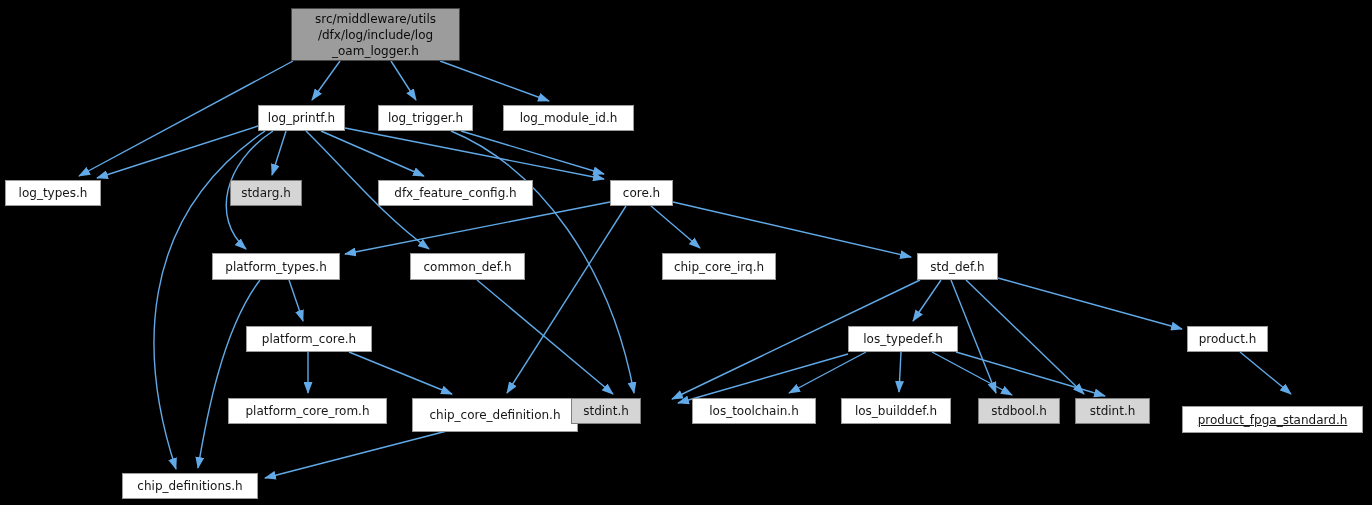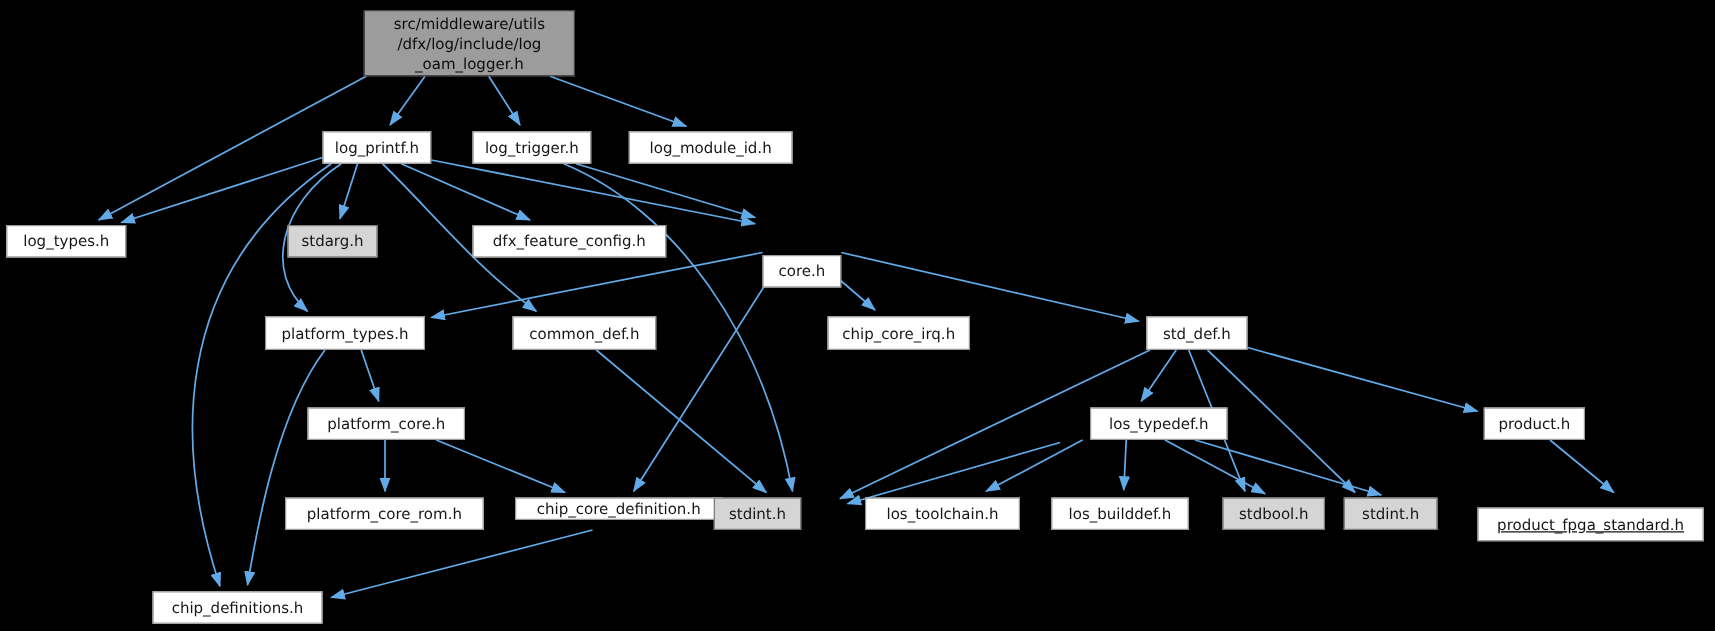--- a/index.html
+++ b/index.html
@@ -92,30 +92,30 @@
   <div id="node-layer">
       <div class="node node--root" style="left: 291px; top: 8px; width: 169px; height: 53px;"><span>src/middleware/utils
 /dfx/log/include/log
 _oam_logger.h</span></div>
       <div class="node" style="left: 258px; top: 105px; width: 87px; height: 26px;"><span>log_printf.h</span></div>
       <div class="node" style="left: 378px; top: 105px; width: 95px; height: 26px;"><span>log_trigger.h</span></div>
       <div class="node" style="left: 503px; top: 105px; width: 131px; height: 26px;"><span>log_module_id.h</span></div>
       <div class="node" style="left: 5px; top: 180px; width: 96px; height: 26px;"><span>log_types.h</span></div>
       <div class="node node--system" style="left: 230px; top: 180px; width: 72px; height: 26px;"><span>stdarg.h</span></div>
       <div class="node" style="left: 378px; top: 180px; width: 155px; height: 26px;"><span>dfx_feature_config.h</span></div>
-      <div class="node" style="left: 610px; top: 180px; width: 63px; height: 26px; margin-top: 24px;"><span>core.h</span></div>
+      <div class="node" style="left: 610px; top: 180px; width: 63px; height: 26px;"><span>core.h</span></div>
       <div class="node" style="left: 212px; top: 253px; width: 128px; height: 27px;"><span>platform_types.h</span></div>
       <div class="node" style="left: 410px; top: 253px; width: 115px; height: 27px;"><span>common_def.h</span></div>
       <div class="node" style="left: 662px; top: 253px; width: 114px; height: 27px;"><span>chip_core_irq.h</span></div>
       <div class="node" style="left: 917px; top: 253px; width: 81px; height: 27px;"><span>std_def.h</span></div>
       <div class="node" style="left: 246px; top: 326px; width: 126px; height: 26px;"><span>platform_core.h</span></div>
-      <div class="node" style="left: 848px; top: 326px; width: 110px; height: 26px; margin-left: 24px;"><span>los_typedef.h</span></div>
+      <div class="node" style="left: 848px; top: 326px; width: 110px; height: 26px;"><span>los_typedef.h</span></div>
       <div class="node" style="left: 1187px; top: 326px; width: 81px; height: 26px;"><span>product.h</span></div>
       <div class="node" style="left: 228px; top: 398px; width: 159px; height: 26px;"><span>platform_core_rom.h</span></div>
-      <div class="node" style="left: 412px; top: 398px; width: 166px; height: 18px;"><span>chip_core_definition.h</span></div>
+      <div class="node" style="left: 412px; top: 398px; width: 166px; height: 34px;"><span>chip_core_definition.h</span></div>
       <div class="node node--system" style="left: 571px; top: 398px; width: 70px; height: 26px;"><span>stdint.h</span></div>
       <div class="node" style="left: 692px; top: 398px; width: 124px; height: 26px;"><span>los_toolchain.h</span></div>
       <div class="node" style="left: 841px; top: 398px; width: 110px; height: 26px;"><span>los_builddef.h</span></div>
       <div class="node node--system" style="left: 978px; top: 398px; width: 82px; height: 26px;"><span>stdbool.h</span></div>
       <div class="node node--system" style="left: 1075px; top: 398px; width: 75px; height: 26px;"><span>stdint.h</span></div>
       <div class="node" style="left: 1182px; top: 406px; width: 181px; height: 27px; text-decoration: underline;"><span>product_fpga_standard.h</span></div>
       <div class="node" style="left: 122px; top: 473px; width: 136px; height: 26px;"><span>chip_definitions.h</span></div>
     </div>
 </div>
 

